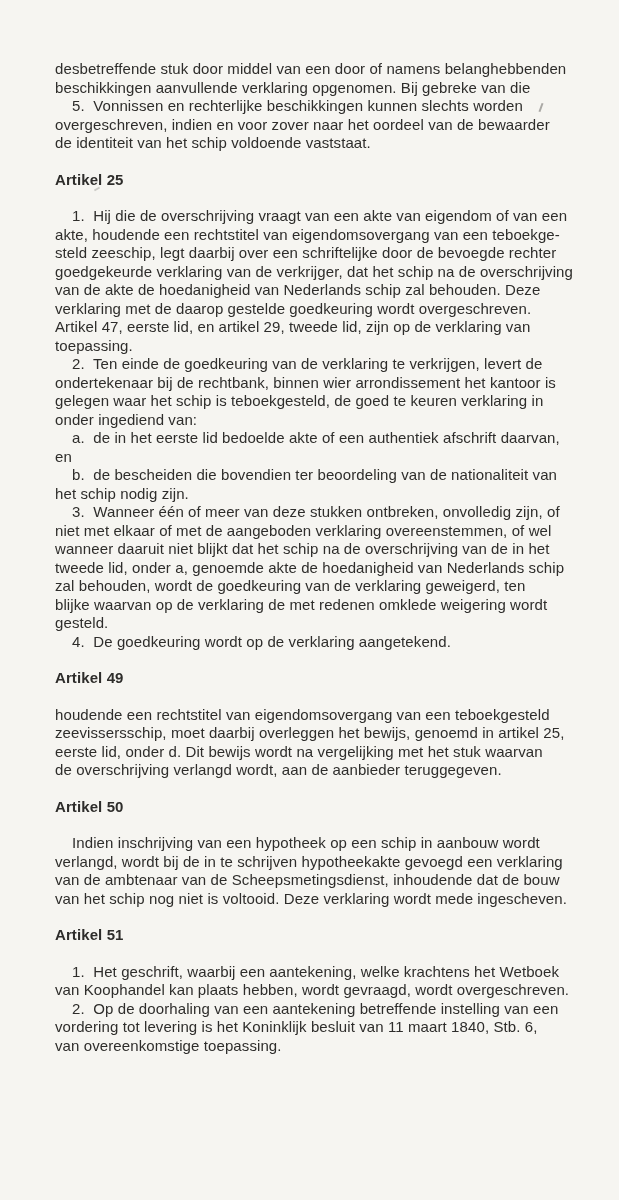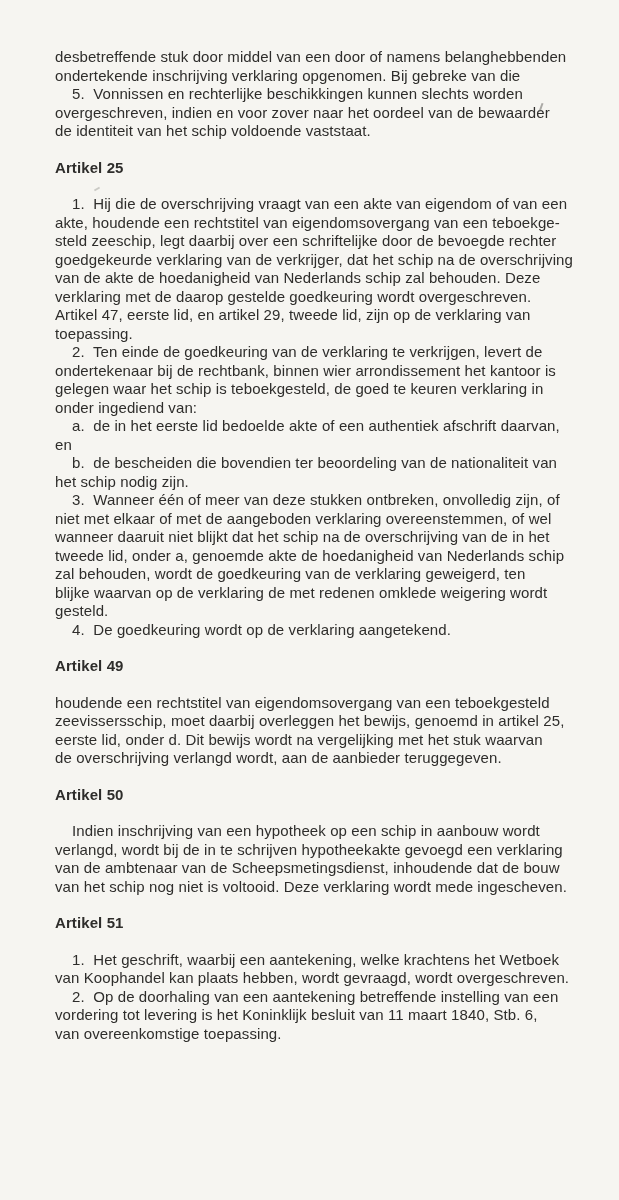--- a/index.html
+++ b/index.html
@@ -6,21 +6,21 @@
     margin: 0;
     padding: 0;
     background: #e9e8e4;
   }
   .page {
     position: relative;
     width: 619px;
     height: 1200px;
     background: #f6f5f1;
     box-sizing: border-box;
-    padding: 48px 28px 0 55px;
+    padding: 60px 28px 0 55px;
     font-family: "Liberation Sans", "DejaVu Sans", sans-serif;
     font-size: 15px;
     line-height: 18.5px;
     color: #2e2d2b;
     overflow: hidden;
     letter-spacing: 0.1px;
   }
   .heading {
     font-weight: 700;
     margin: 18px 0 18px 0;
@@ -45,21 +45,21 @@
 </style>
 </head>
 <body>
 
 <div class="page">
   <div class="speck-1"></div>
   <div class="speck-2"></div>
   <div id="content">
       <div class="paragraph">
         <div class="line">desbetreffende stuk door middel van een door of namens belanghebbenden</div>
-        <div class="line">ondertekende inschrijving verklaring opgenomen. Bij gebreke van die</div>
+        <div class="line">beschikkingen aanvullende verklaring opgenomen. Bij gebreke van die</div>
         <div class="line indent">5.  Vonnissen en rechterlijke beschikkingen kunnen slechts worden</div>
         <div class="line">overgeschreven, indien en voor zover naar het oordeel van de bewaarder</div>
         <div class="line">de identiteit van het schip voldoende vaststaat.</div>
       </div>
       <div class="heading">Artikel 25</div>
       <div class="paragraph">
         <div class="line indent">1.  Hij die de overschrijving vraagt van een akte van eigendom of van een</div>
         <div class="line">akte, houdende een rechtstitel van eigendomsovergang van een teboekge-</div>
         <div class="line">steld zeeschip, legt daarbij over een schriftelijke door de bevoegde rechter</div>
         <div class="line">goedgekeurde verklaring van de verkrijger, dat het schip na de overschrijving</div>

